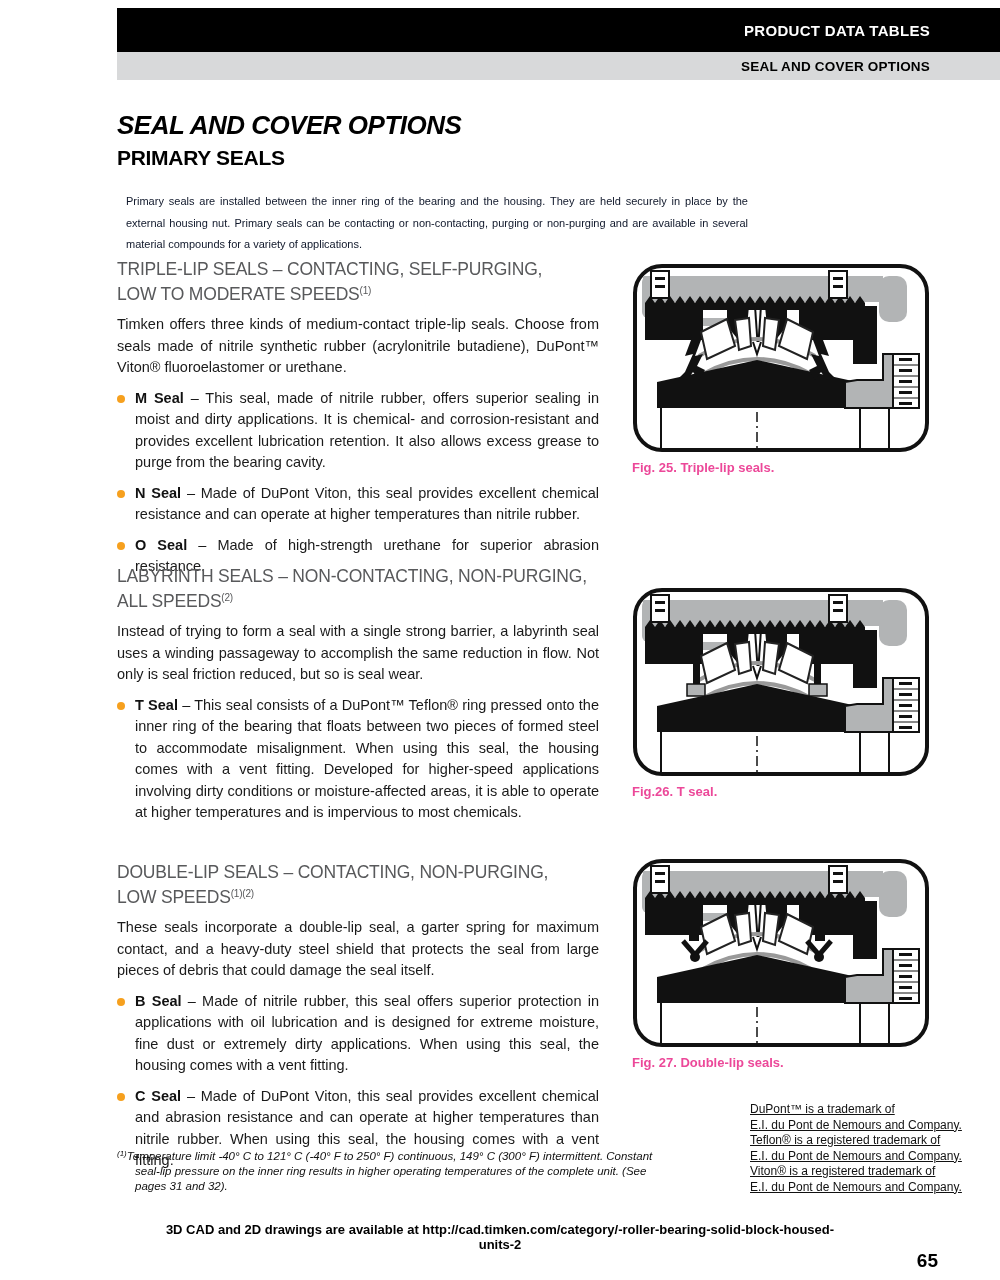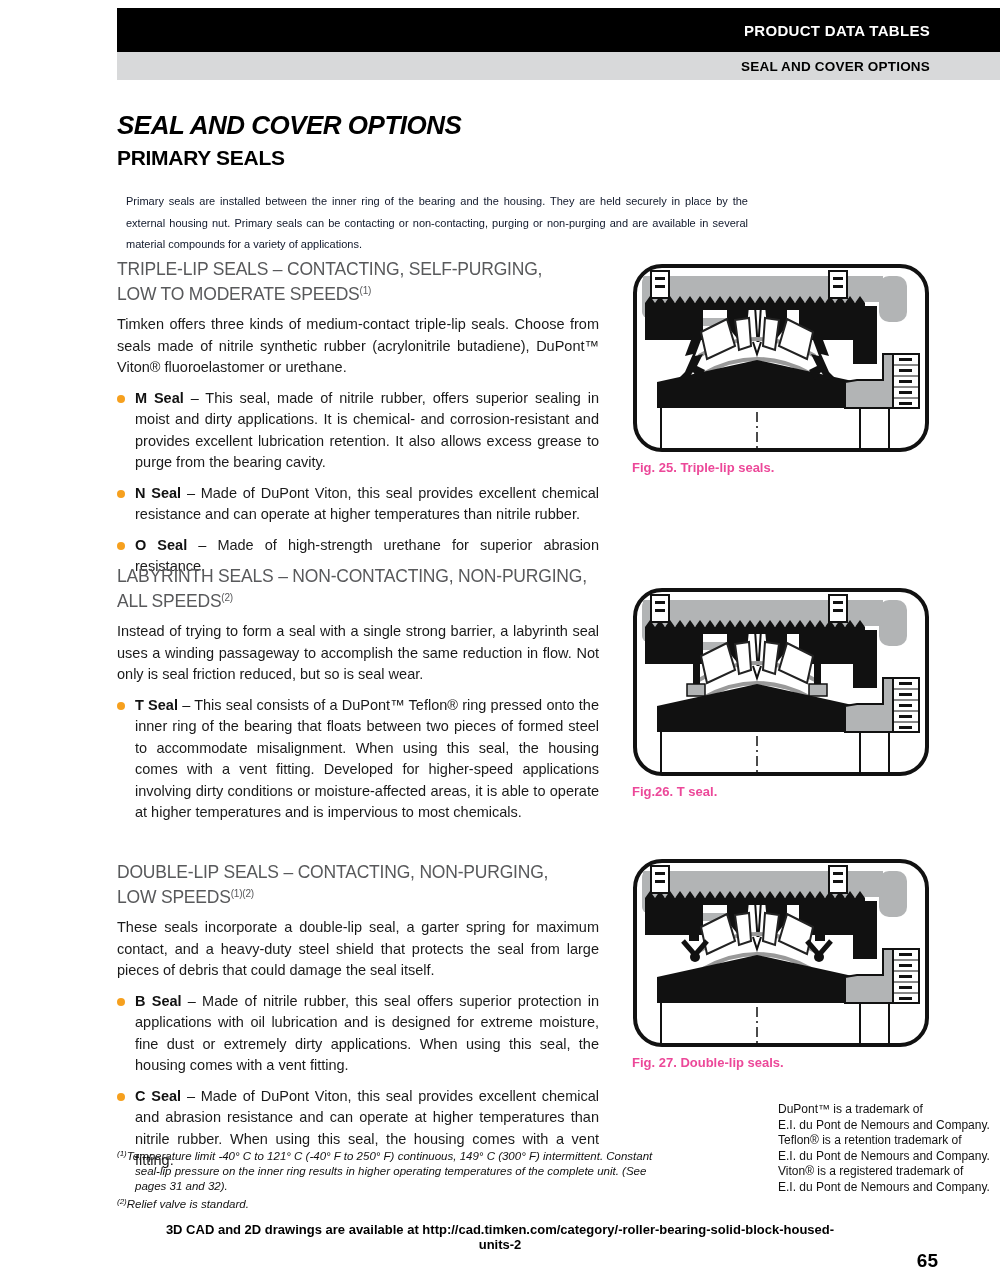--- a/index.html
+++ b/index.html
@@ -32,21 +32,21 @@
   .figure{position:absolute;left:630px;width:302px;}
   .fig-1{top:262px;} .fig-2{top:586px;} .fig-3{top:857px;}
   .fig-art{width:302px;height:192px;}
   .fig-art svg{display:block;width:302px;height:192px;}
   .fig-caption{margin:6px 0 0 2px;font-size:13px;font-weight:bold;color:#ec4899;}
   .fig-art .v-triple,.fig-art .v-t,.fig-art .v-double{display:none;}
   .variant-triple .v-triple{display:inline;}
   .variant-t .v-t{display:inline;}
   .variant-double .v-double{display:inline;}
   
-  .trademarks{position:absolute;left:778px;top:1102px;font-size:12px;line-height:15.5px;color:#111;}
+  .trademarks{position:absolute;left:750px;top:1102px;font-size:12px;line-height:15.5px;color:#111;text-decoration:underline;}
   .footnotes{position:absolute;left:117px;top:1146px;width:562px;font-size:11.5px;line-height:15px;color:#111;font-style:italic;}
   .footnote{padding-left:18px;text-indent:-18px;}
   .footnote sup{font-size:8px;vertical-align:4px;}
   .footer-note{position:absolute;left:150px;right:150px;top:1222px;text-align:center;font-weight:bold;font-size:13px;color:#000;}
   .page-number{position:absolute;right:62px;top:1214px;font-weight:bold;font-size:19px;color:#000;margin-top:36px;}
 </style>
 </head>
 <body>
 
 <div class="band-black">
@@ -360,29 +360,26 @@
     <circle cx="188" cy="100" r="5" fill="#111"></circle>
   </g>
 </svg>
 </div>
   <p class="fig-caption">Fig. 27. Double-lip seals.</p>
 </div>
 
 <div class="trademarks">
   <div>DuPont™ is a trademark of</div>
   <div>E.I. du Pont de Nemours and Company.</div>
-  <div>Teflon® is a retention trademark of</div>
+  <div>Teflon® is a registered trademark of</div>
   <div>E.I. du Pont de Nemours and Company.</div>
   <div>Viton® is a registered trademark of</div>
   <div>E.I. du Pont de Nemours and Company.</div>
 </div>
 
 <div class="footnotes">
   <div class="footnote">
     <sup>(1)</sup><span>Temperature limit -40° C to 121° C (-40° F to 250° F) continuous, 149° C (300° F) intermittent. Constant seal-lip pressure on the inner ring results in higher operating temperatures of the complete unit. (See pages 31 and 32).</span>
   </div>
-  <div class="footnote">
-    <sup>(2)</sup><span>Relief valve is standard.</span>
-  </div>
 </div>
 
 <div class="footer-note">3D CAD and 2D drawings are available at http://cad.timken.com/category/-roller-bearing-solid-block-housed-units-2</div>
 <div class="page-number">65</div>
 
 </body></html>

